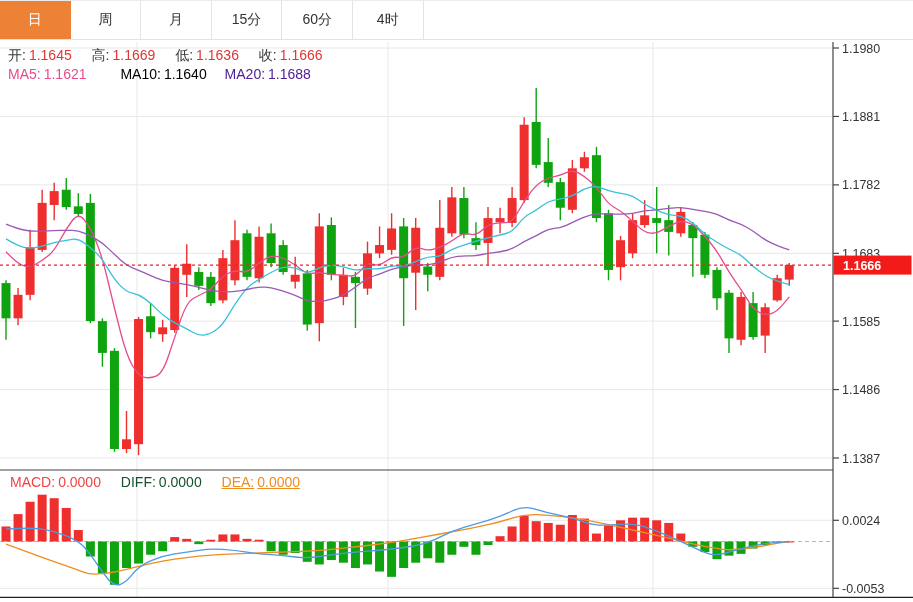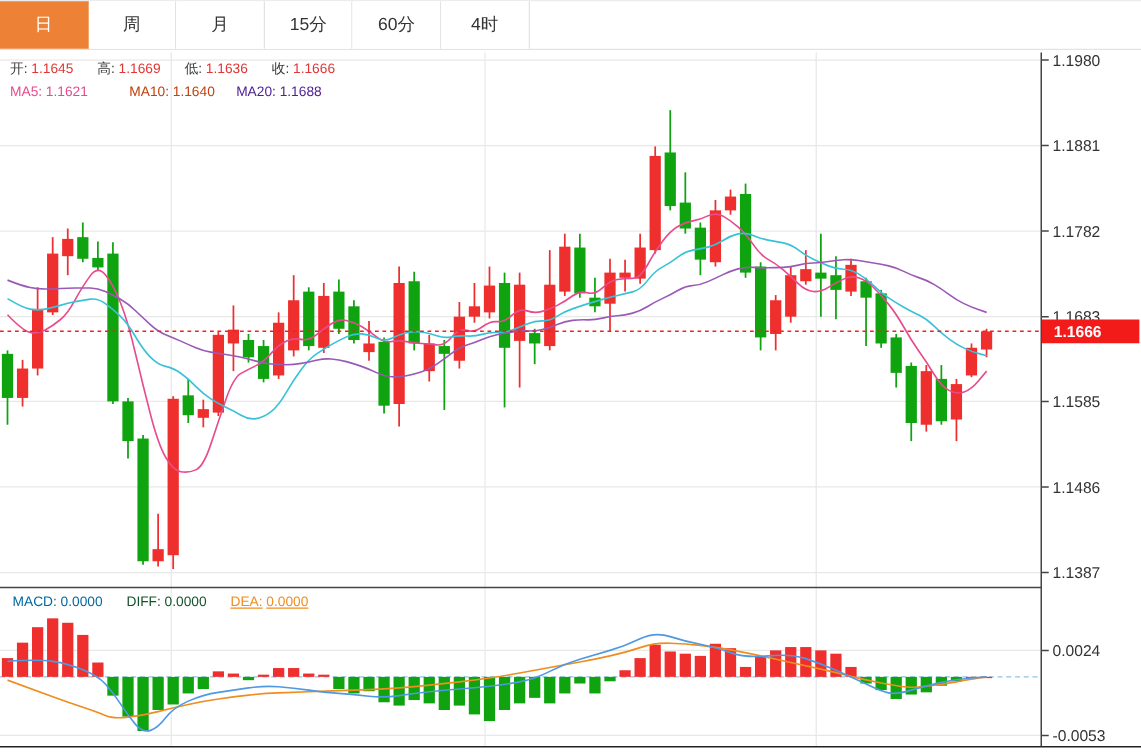--- a/index.html
+++ b/index.html
@@ -4,31 +4,31 @@
 <style>
   html,body{margin:0;padding:0;background:#fff;}
   .stage{position:relative;width:913px;height:602px;background:#fff;overflow:hidden;
          font-family:"Liberation Sans","DejaVu Sans",sans-serif;}
   svg{position:absolute;left:0;top:0;}
   .tabbar{position:absolute;left:0;top:0;width:913px;height:40px;background:#fff;
           border-top:1px solid #ececec;border-bottom:1px solid #e3e3e3;display:flex;box-sizing:border-box;z-index:5;}
   .tab{width:70.6px;height:100%;display:flex;align-items:center;justify-content:center;
        font-size:14px;color:#333;border-right:1px solid #e3e3e3;box-sizing:border-box;cursor:pointer;background:#fff;}
   .tab.active{background:#ed8135;color:#fff;border-right-color:#ed8135;}
-  .legend{position:absolute;font-size:11px;white-space:nowrap;z-index:4;line-height:15px;}
+  .legend{position:absolute;font-size:14px;white-space:nowrap;z-index:4;line-height:15px;}
   .legend .pair{margin-right:16px;}
   .legend .lab{margin-right:3px;}
   #ohlc{left:8px;top:48px;}
   #ohlc .lab{color:#3a3a3a;}
   #ohlc .val{color:#e23535;}
   #ma{left:8px;top:67px;}
   #ma .pair{margin-right:14px;margin-top:34px;}
-  .c-ma5{color:#e64c8d;} .c-ma10{color:#c2410c;padding-left:16px;} .c-ma20{color:#4c1d95;text-align:center;}
+  .c-ma5{color:#e64c8d;} .c-ma10{color:#000000;padding-left:16px;} .c-ma20{color:#4c1d95;text-align:center;}
   #macdLegend{left:10px;top:475px;}
-  .c-macd{color:#0369a1;} .c-diff{color:#14532d;} .c-dea{color:#ef8d1f;text-decoration:underline;}
+  .c-macd{color:#ef4444;} .c-diff{color:#14532d;} .c-dea{color:#ef8d1f;text-decoration:underline;}
 </style>
 </head>
 <body>
 
 <div class="stage">
 
   <svg id="chart" width="913" height="602" viewBox="0 0 913 602">
       <line x1="0" y1="48" x2="832" y2="48" stroke="#e8e8e8" stroke-width="1"></line>
       <line x1="0" y1="116.44856661045556" x2="832" y2="116.44856661045556" stroke="#e8e8e8" stroke-width="1"></line>
       <line x1="0" y1="184.89713322091112" x2="832" y2="184.89713322091112" stroke="#e8e8e8" stroke-width="1"></line>

